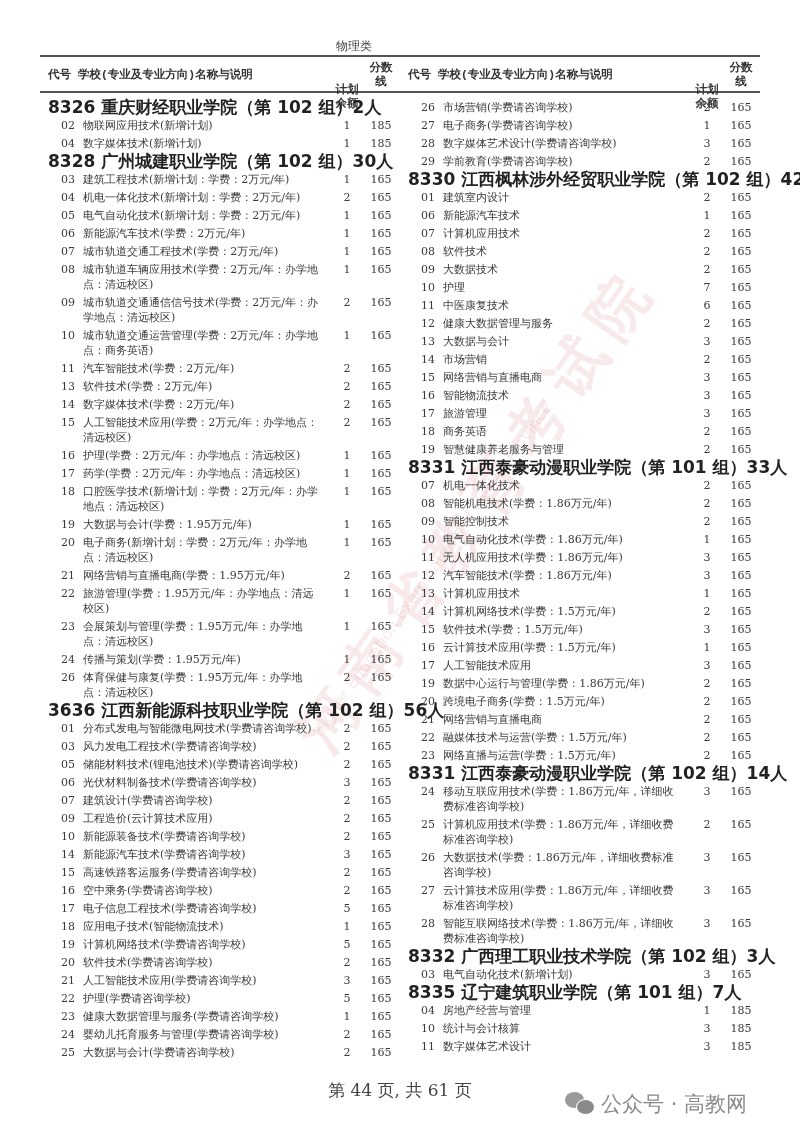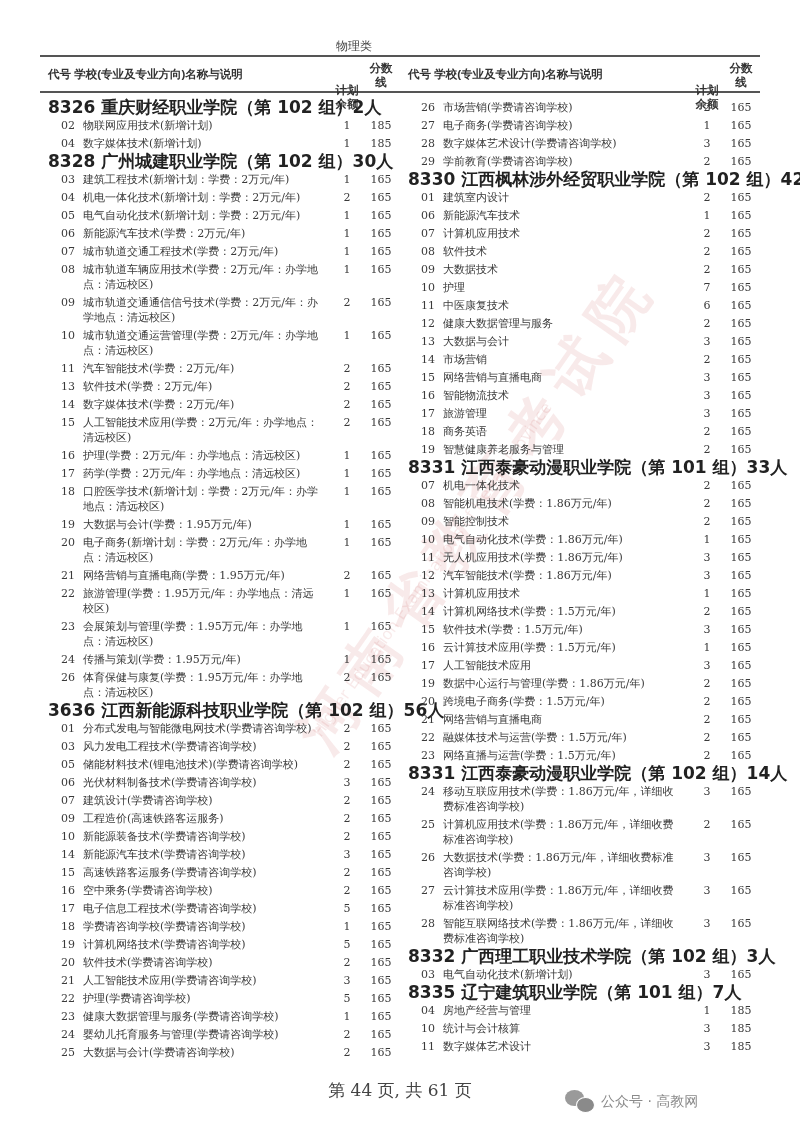--- a/index.html
+++ b/index.html
@@ -12,21 +12,21 @@
       position: absolute; top: 38px; left: 0; width: 708px; text-align: center;
       font-size: 12px; color: #444;
     }
     .top-rule { position: absolute; top: 55px; left: 40px; width: 720px; height: 2px; background: #555; }
     .head-rule { position: absolute; top: 91px; left: 40px; width: 720px; height: 1.5px; background: #555; }
     .col { position: absolute; top: 58px; width: 360px; }
     .col.left { left: 40px; }
     .col.right { left: 400px; }
     .hdr {
       height: 33px; display: flex; align-items: center;
-      font-family: Liberation Sans, sans-serif; font-weight: bold; font-size: 11.5px; color: #333;
+      font-family: Liberation Mono, monospace; font-weight: bold; font-size: 11.5px; color: #333;
     }
     .hdr .h-name { flex: 1; padding-left: 8px; }
     .hdr .h-plan, .hdr .h-score { text-align: center; line-height: 14px; font-size: 11.5px; }
     .hdr .h-plan { width: 34px; margin-top: 44px; }
     .hdr .h-score { width: 34px; margin-right: 2px; }
     .body { padding-top: 7px; }
     .school {
       font-family: "DejaVu Sans", "Liberation Sans", sans-serif; font-weight: bold;
       font-size: 17px; height: 18px; line-height: 18px; padding-left: 8px; color: #222;
       white-space: nowrap;
@@ -35,21 +35,21 @@
     .row .code { width: 20px; padding-left: 21px; flex: none; }
     .row .name { flex: 1; padding-left: 2px; padding-right: 6px; }
     .row .plan { width: 34px; text-align: center; flex: none; }
     .row .score { width: 34px; text-align: center; flex: none; margin-right: 2px; }
     .footer-page {
       position: absolute; top: 1079px; left: 0; width: 800px; text-align: center;
       font-size: 17px; color: #444; padding-right: 0;
     }
     .wechat {
       position: absolute; top: 1090px; left: 565px; display: flex; align-items: center;
-      font-family: "DejaVu Sans", "Liberation Sans", sans-serif; font-size: 14px; color: #8a8a8a;
+      font-family: "DejaVu Sans", "Liberation Sans", sans-serif; font-size: 21px; color: #8a8a8a;
     }
     .wechat .icon { width: 30px; height: 24px; position: relative; margin-right: 6px; }
     .wechat .icon .b1 { position: absolute; left: 0; top: 0; width: 19px; height: 16px; border-radius: 50%; background: #9a9a9a; }
     .wechat .icon .b2 { position: absolute; left: 11px; top: 7px; width: 17px; height: 14px; border-radius: 50%; background: #8a8a8a; border: 1.5px solid #fff; }
     .watermark {
       position: absolute; left: 190px; top: 470px; transform: rotate(-55deg);
       font-size: 58px; font-weight: bold; color: rgba(200, 80, 80, 0.12); white-space: nowrap;
       font-family: "DejaVu Sans", sans-serif; pointer-events: none; letter-spacing: 14px;
     }
     .watermark-en {
@@ -132,21 +132,21 @@
         <div class="score">165</div>
       </div>
       <div class="row">
         <div class="code">09</div>
         <div class="name">城市轨道交通通信信号技术(学费：2万元/年：办学地点：清远校区)</div>
         <div class="plan">2</div>
         <div class="score">165</div>
       </div>
       <div class="row">
         <div class="code">10</div>
-        <div class="name">城市轨道交通运营管理(学费：2万元/年：办学地点：清远校区)</div>
+        <div class="name">城市轨道交通运营管理(学费：2万元/年：办学地点：商务英语)</div>
         <div class="plan">1</div>
         <div class="score">165</div>
       </div>
       <div class="row">
         <div class="code">11</div>
         <div class="name">汽车智能技术(学费：2万元/年)</div>
         <div class="plan">2</div>
         <div class="score">165</div>
       </div>
       <div class="row">
@@ -253,21 +253,21 @@
         <div class="score">165</div>
       </div>
       <div class="row">
         <div class="code">07</div>
         <div class="name">建筑设计(学费请咨询学校)</div>
         <div class="plan">2</div>
         <div class="score">165</div>
       </div>
       <div class="row">
         <div class="code">09</div>
-        <div class="name">工程造价(高速铁路客运服务)</div>
+        <div class="name">工程造价(云计算技术应用)</div>
         <div class="plan">2</div>
         <div class="score">165</div>
       </div>
       <div class="row">
         <div class="code">10</div>
         <div class="name">新能源装备技术(学费请咨询学校)</div>
         <div class="plan">2</div>
         <div class="score">165</div>
       </div>
       <div class="row">
@@ -289,21 +289,21 @@
         <div class="score">165</div>
       </div>
       <div class="row">
         <div class="code">17</div>
         <div class="name">电子信息工程技术(学费请咨询学校)</div>
         <div class="plan">5</div>
         <div class="score">165</div>
       </div>
       <div class="row">
         <div class="code">18</div>
-        <div class="name">学费请咨询学校(学费请咨询学校)</div>
+        <div class="name">应用电子技术(智能物流技术)</div>
         <div class="plan">1</div>
         <div class="score">165</div>
       </div>
       <div class="row">
         <div class="code">19</div>
         <div class="name">计算机网络技术(学费请咨询学校)</div>
         <div class="plan">5</div>
         <div class="score">165</div>
       </div>
       <div class="row">

